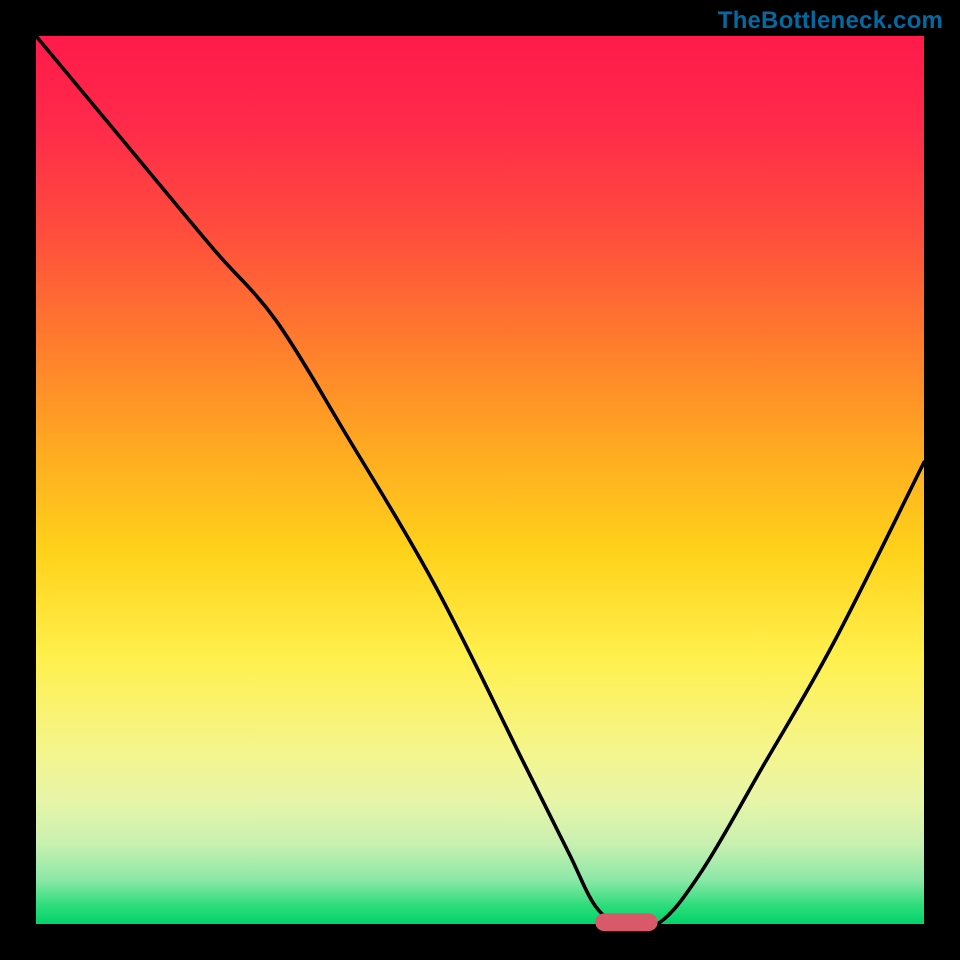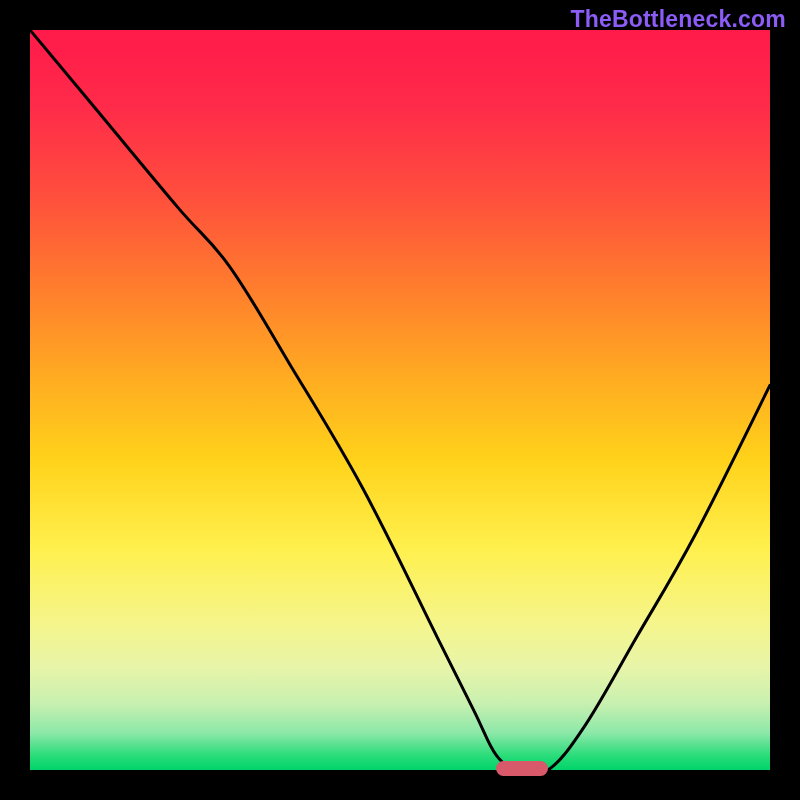--- a/index.html
+++ b/index.html
@@ -36,23 +36,23 @@
       #8ce8a8 95%,
       #2bdc7a 98%,
       #00d46a 100%
     );
   }
   .watermark {
     position: absolute;
     top: 6px;
     right: 14px;
     font-family: Arial, Helvetica, sans-serif;
-    font-size: 23px;
+    font-size: 20px;
     font-weight: bold;
-    color: #8b5cf6;
+    color: #0369a1;
     letter-spacing: 0.2px;
     text-align: center;
   }
   svg.curve {
     position: absolute;
     left: 0;
     top: 0;
     width: 740px;
     height: 740px;
   }

